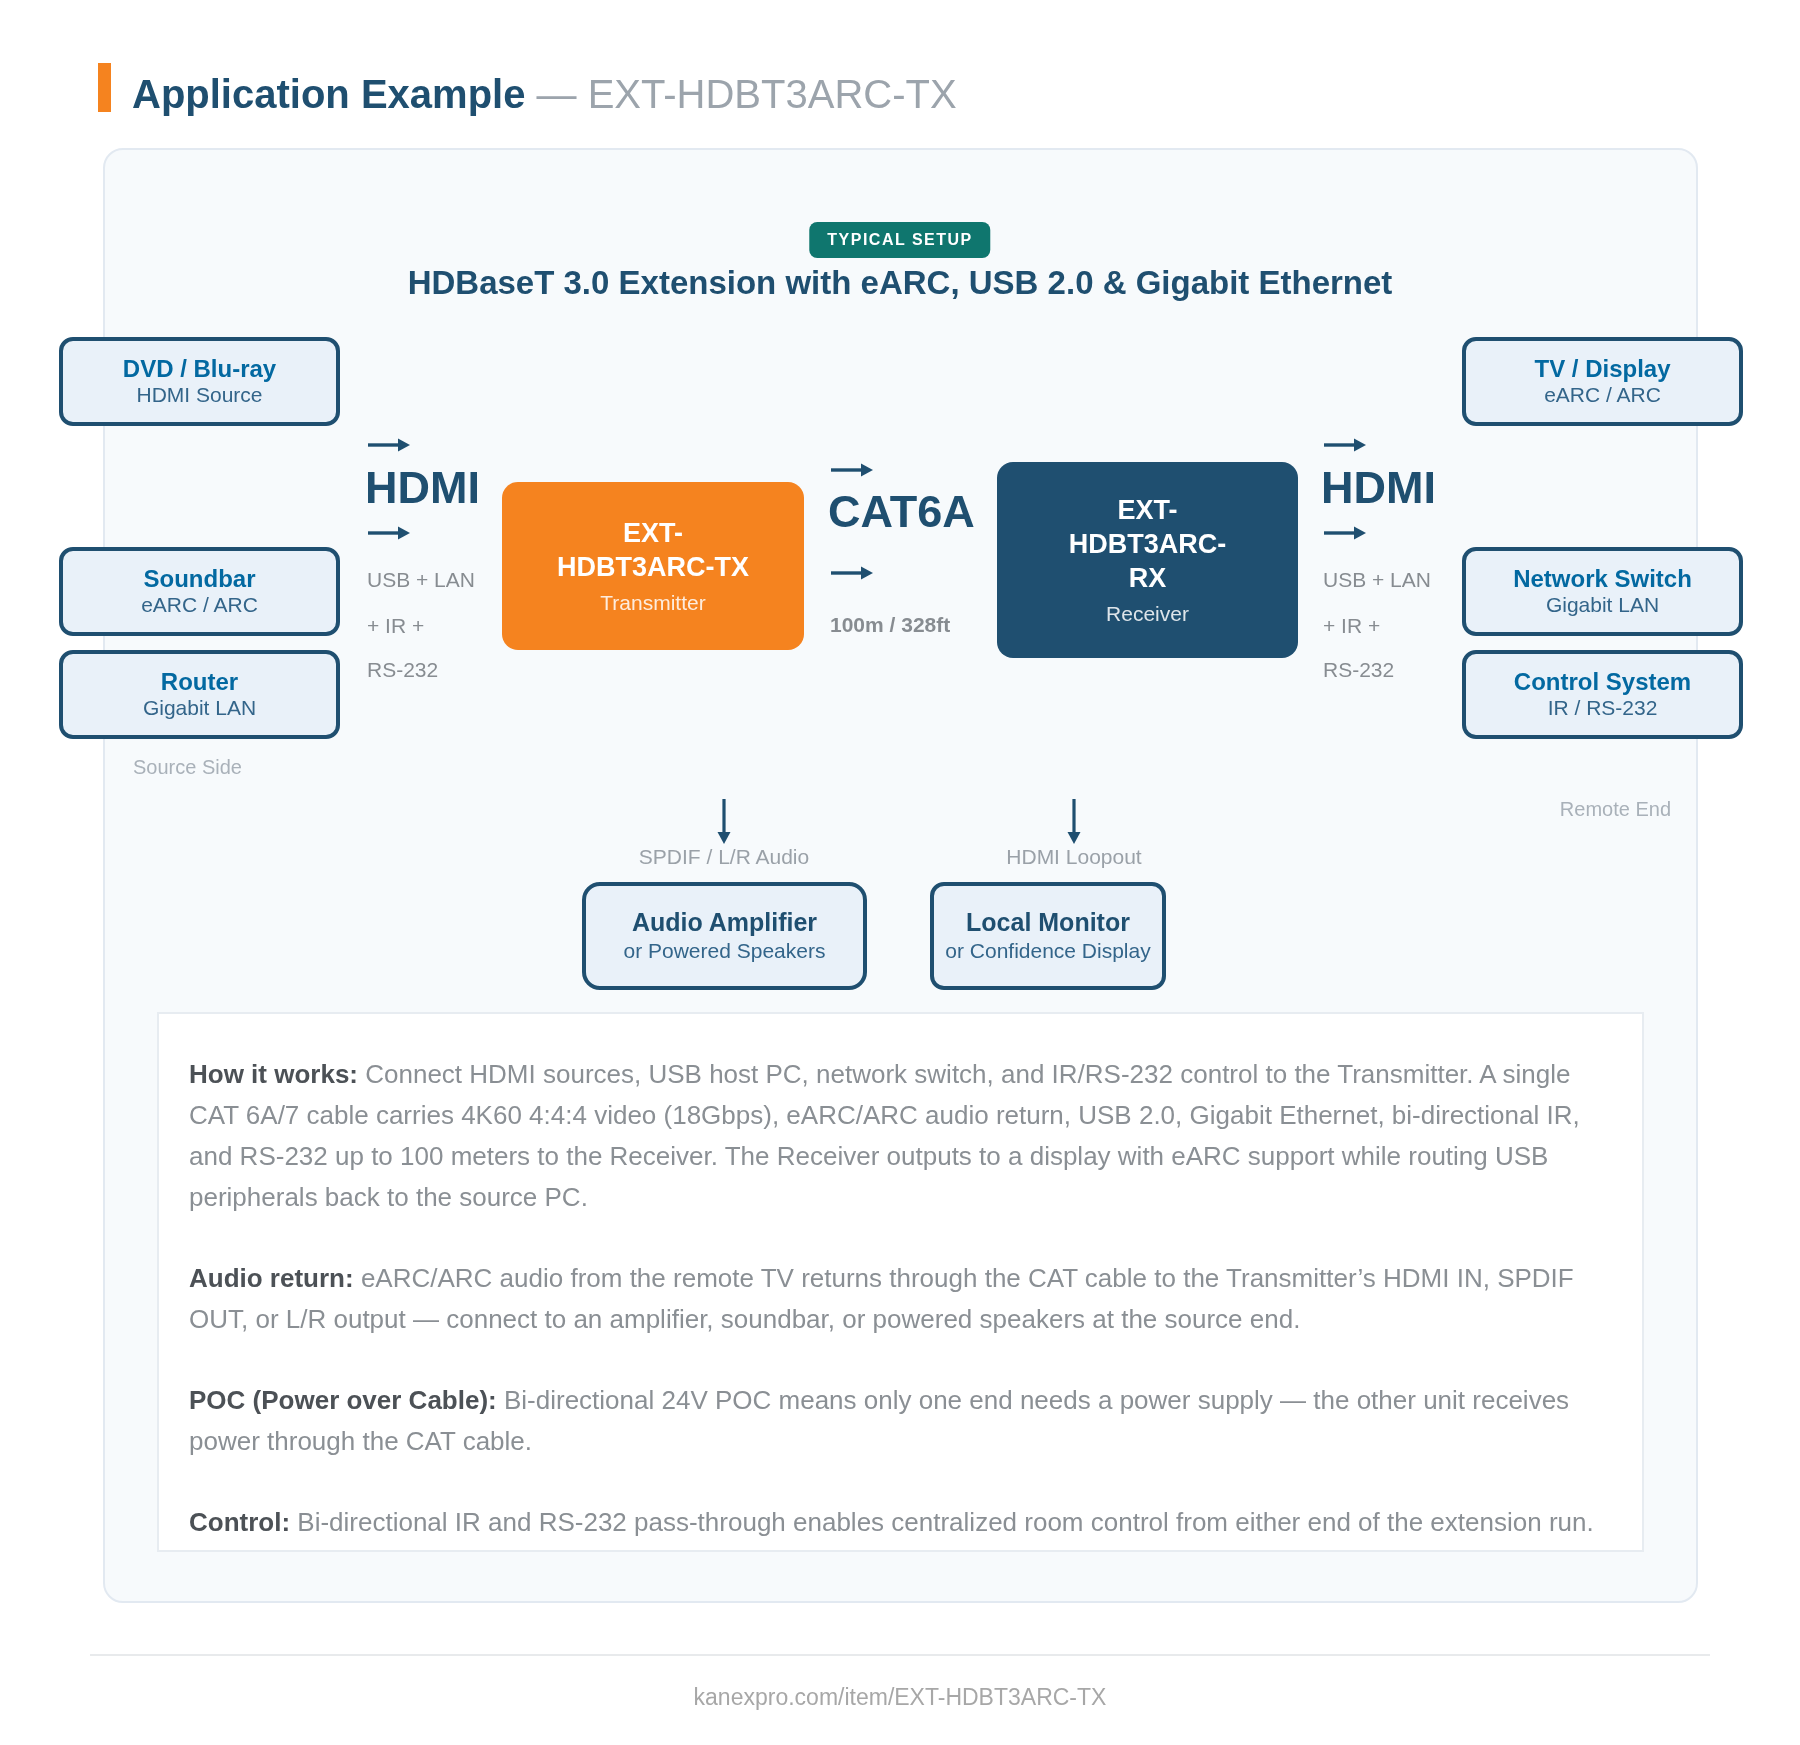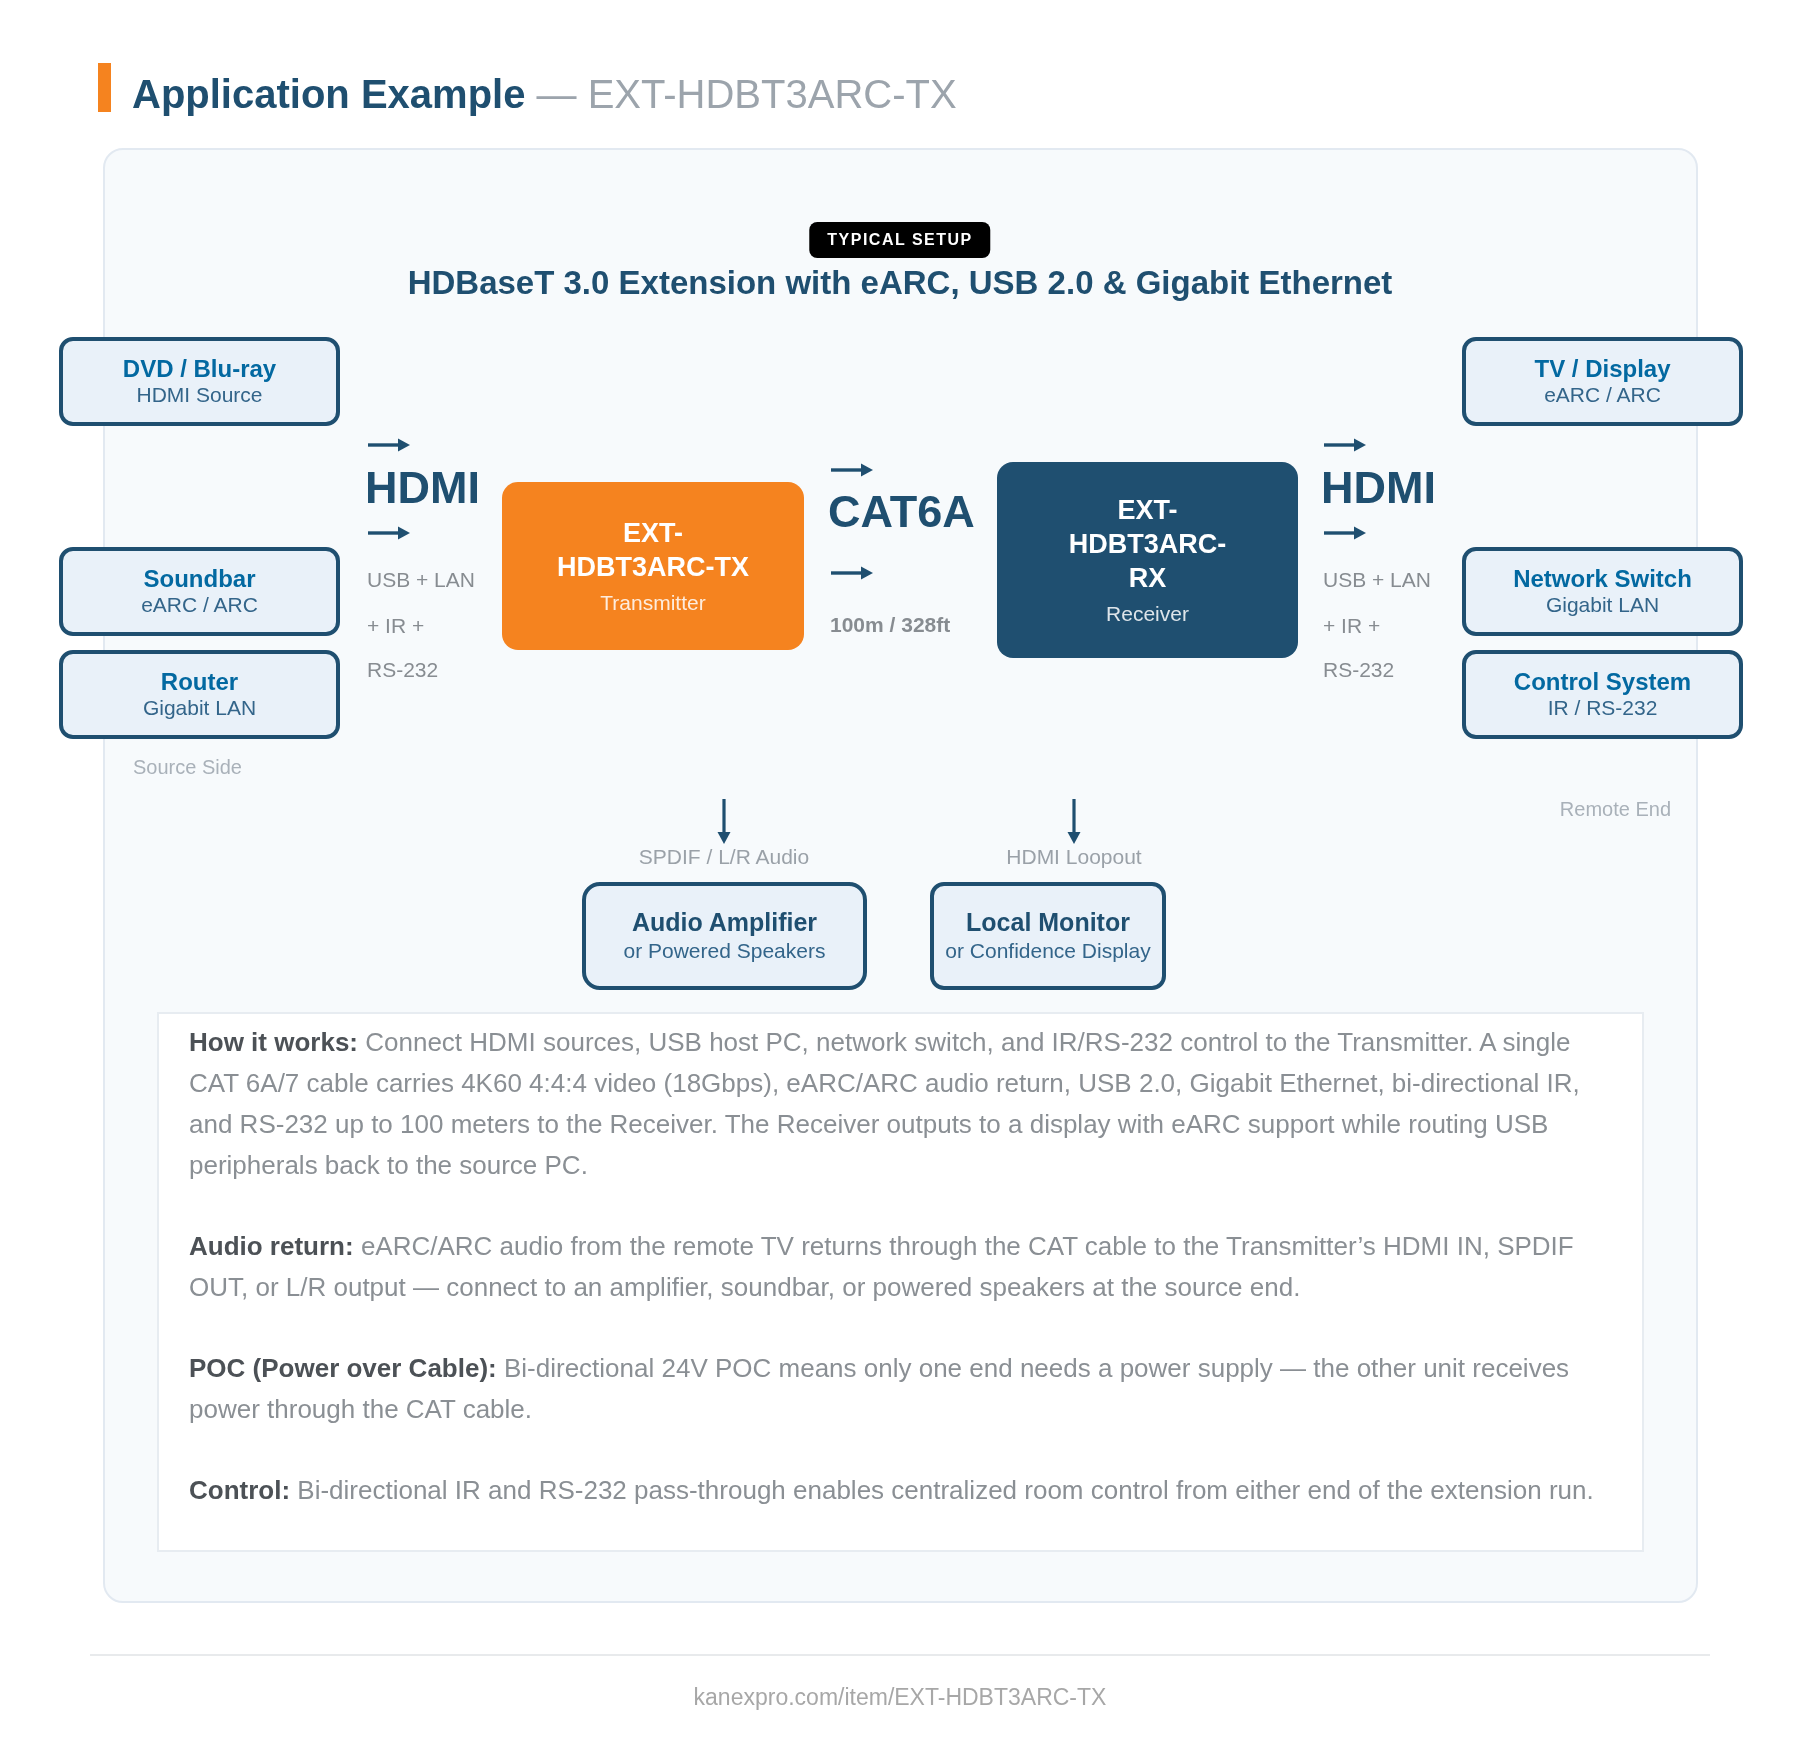--- a/index.html
+++ b/index.html
@@ -12,21 +12,21 @@
   .hdr{position:absolute;left:132px;top:72px;font-size:40px;white-space:nowrap;}
   .hdr .t1{font-weight:bold;color:#1F4F70;}
   .hdr .t2{color:#9CA4AC;font-weight:normal;}
   
   .card{
     position:absolute;left:103px;top:148px;width:1595px;height:1455px;
     background:#F7FAFC;border:2px solid #E2E9F1;border-radius:20px;box-sizing:border-box;
   }
   .badge{
     position:absolute;left:50%;top:222px;transform:translateX(-50%);
-    background:#000000;color:#ffffff;font-size:16px;font-weight:bold;
+    background:#0f766e;color:#ffffff;font-size:16px;font-weight:bold;
     letter-spacing:1.5px;padding:9px 18px;border-radius:8px;white-space:nowrap;
   }
   .diagram-title{
     position:absolute;left:0;top:264px;width:100%;text-align:center;
     font-size:33px;font-weight:bold;color:#1F4F70;
   }
   
   .dev{
     position:absolute;width:281px;height:89px;box-sizing:border-box;
     background:#E9F1F9;border:4px solid #1F4F70;border-radius:14px;
@@ -60,21 +60,21 @@
     position:absolute;top:882px;height:108px;box-sizing:border-box;
     background:#E9F1F9;border:4px solid #1F4F70;border-radius:14px;
     display:flex;flex-direction:column;align-items:center;justify-content:center;text-align:center;
   }
   .out-box .t{font-size:25px;font-weight:bold;color:#1F4F70;line-height:1.2;}
   .out-box .s{font-size:21px;color:#33658A;line-height:1.3;}
   
   .notes{
     position:absolute;left:157px;top:1012px;width:1487px;height:540px;box-sizing:border-box;
     background:#ffffff;border:2px solid #E7ECF1;border-radius:0;
-    padding:8px 30px;
+    padding:40px 30px;
   }
   .notes p{margin:0 0 40px 0;font-size:26px;line-height:41px;color:#8A8F94;}
   .notes p:last-child{margin-bottom:0;}
   .notes .lead{font-weight:bold;color:#4C5156;}
   
   .footer-line{position:absolute;left:90px;top:1654px;width:1620px;height:2px;background:#E8EAEC;}
   .footer-url{position:absolute;left:0;top:1684px;width:100%;text-align:center;font-size:23px;color:#A7A7A7;}
 </style>
 </head>
 <body>

